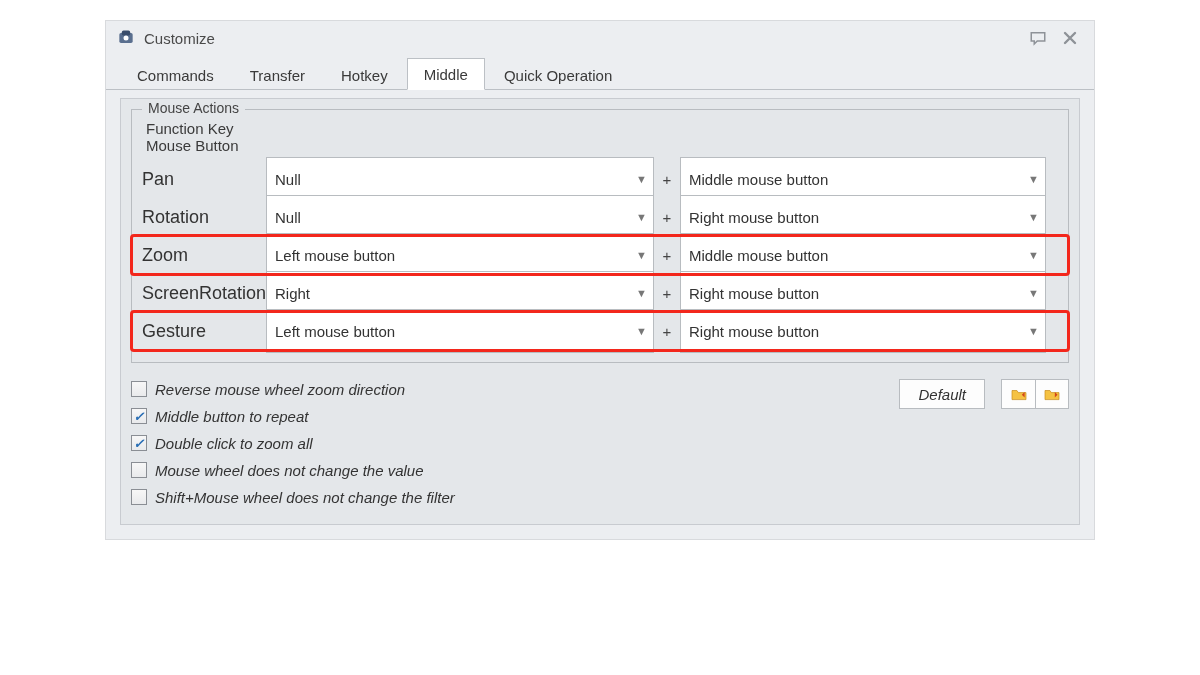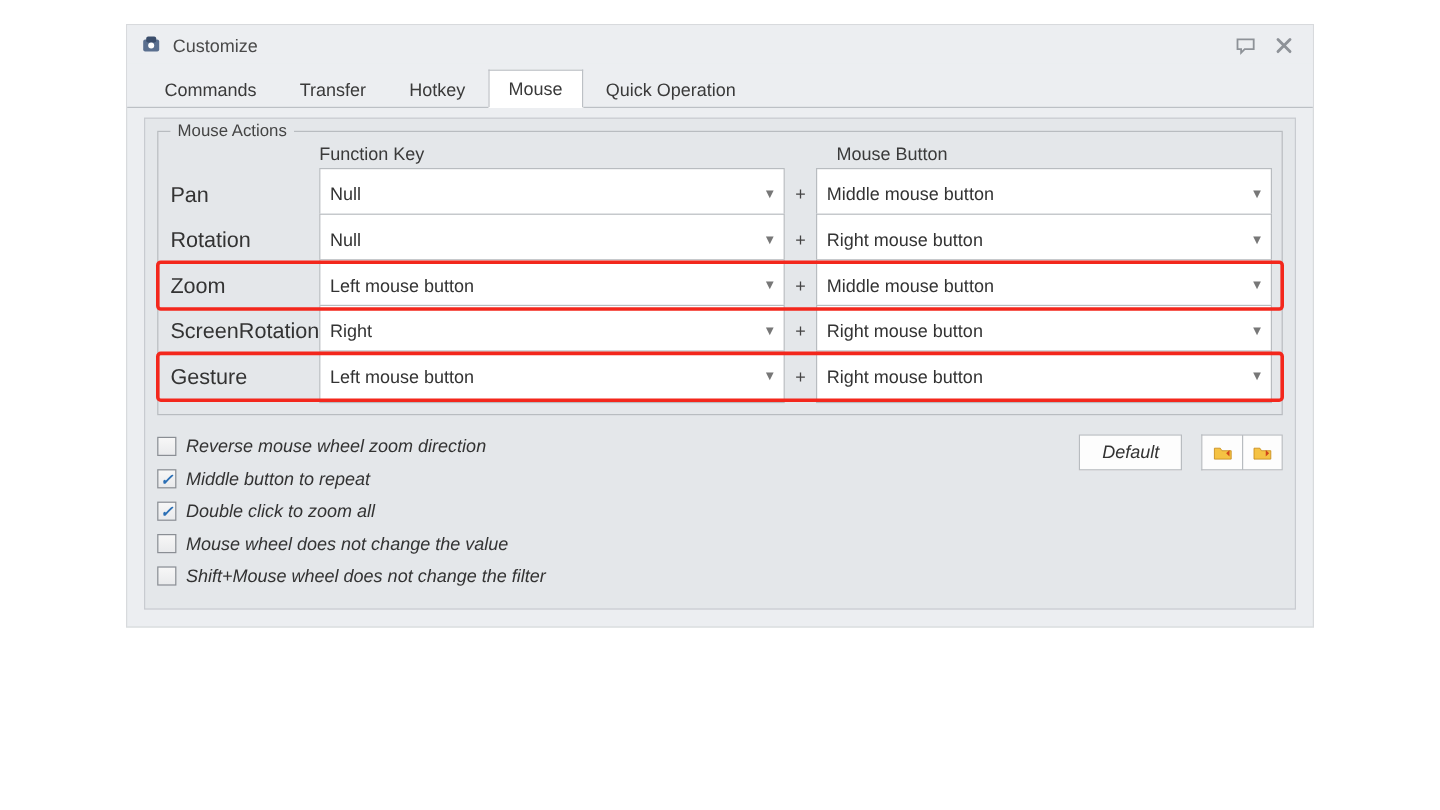--- a/index.html
+++ b/index.html
@@ -76,20 +76,21 @@
       position: absolute;
       top: -10px; left: 10px;
       background: #e4e7ea;
       padding: 0 6px;
       font-size: 14px;
       color: #444;
     }
     .headers {
       display: flex;
       padding: 4px 8px 6px 8px;
+      flex-direction: column;
     }
     .col-label { width: 120px; }
     .col-fk { width: 405px; font-size: 15px; color: #3a3a3a; padding-left: 6px; }
     .col-plus { width: 26px; }
     .col-mb { flex: 1; font-size: 15px; color: #3a3a3a; padding-left: 6px; }
 
     .row {
       display: flex;
       align-items: center;
       padding: 2px 6px 2px 6px;
@@ -113,21 +114,21 @@
       background: #fff;
       border: 1px solid #b8bcc0;
       height: 44px;
       padding: 0 6px 0 8px;
       cursor: pointer;
     }
     .select .val { flex: 1; font-size: 15px; color: #333; }
     .select .caret { color: #777; font-size: 11px; margin-left: 4px; }
     .row .fk-select { width: 388px; }
     .row .plus { width: 26px; text-align: center; color: #444; font-size: 15px; }
-    .row .mb-select { flex: 1; margin-right: 2px; }
+    .row .mb-select { flex: 1; margin-right: 16px; }
 
     .row.highlight .label, .row.highlight .plus { background: transparent; }
     .row.highlight .fk-select, .row.highlight .mb-select { border-color: #b8bcc0; }
 
     .options {
       padding: 8px 10px 8px 10px;
     }
     .opt-row {
       display: flex;
       align-items: flex-start;
@@ -203,21 +204,21 @@
       <svg width="14" height="14" viewBox="0 0 14 14">
           <path d="M2 2 L12 12 M12 2 L2 12" stroke="#8e9298" stroke-width="2.4" stroke-linecap="round"></path>
         </svg>
     </div>
   </div>
 
   <div class="tabs">
     <div class="tab">Commands</div>
     <div class="tab">Transfer</div>
     <div class="tab">Hotkey</div>
-    <div class="tab active">Mouse</div>
+    <div class="tab active">Middle</div>
     <div class="tab">Quick Operation</div>
   </div>
 
   <div class="panel">
 
     <div class="fieldset">
       <div class="legend">Mouse Actions</div>
 
       <div class="headers">
         <div class="col-label"></div>

